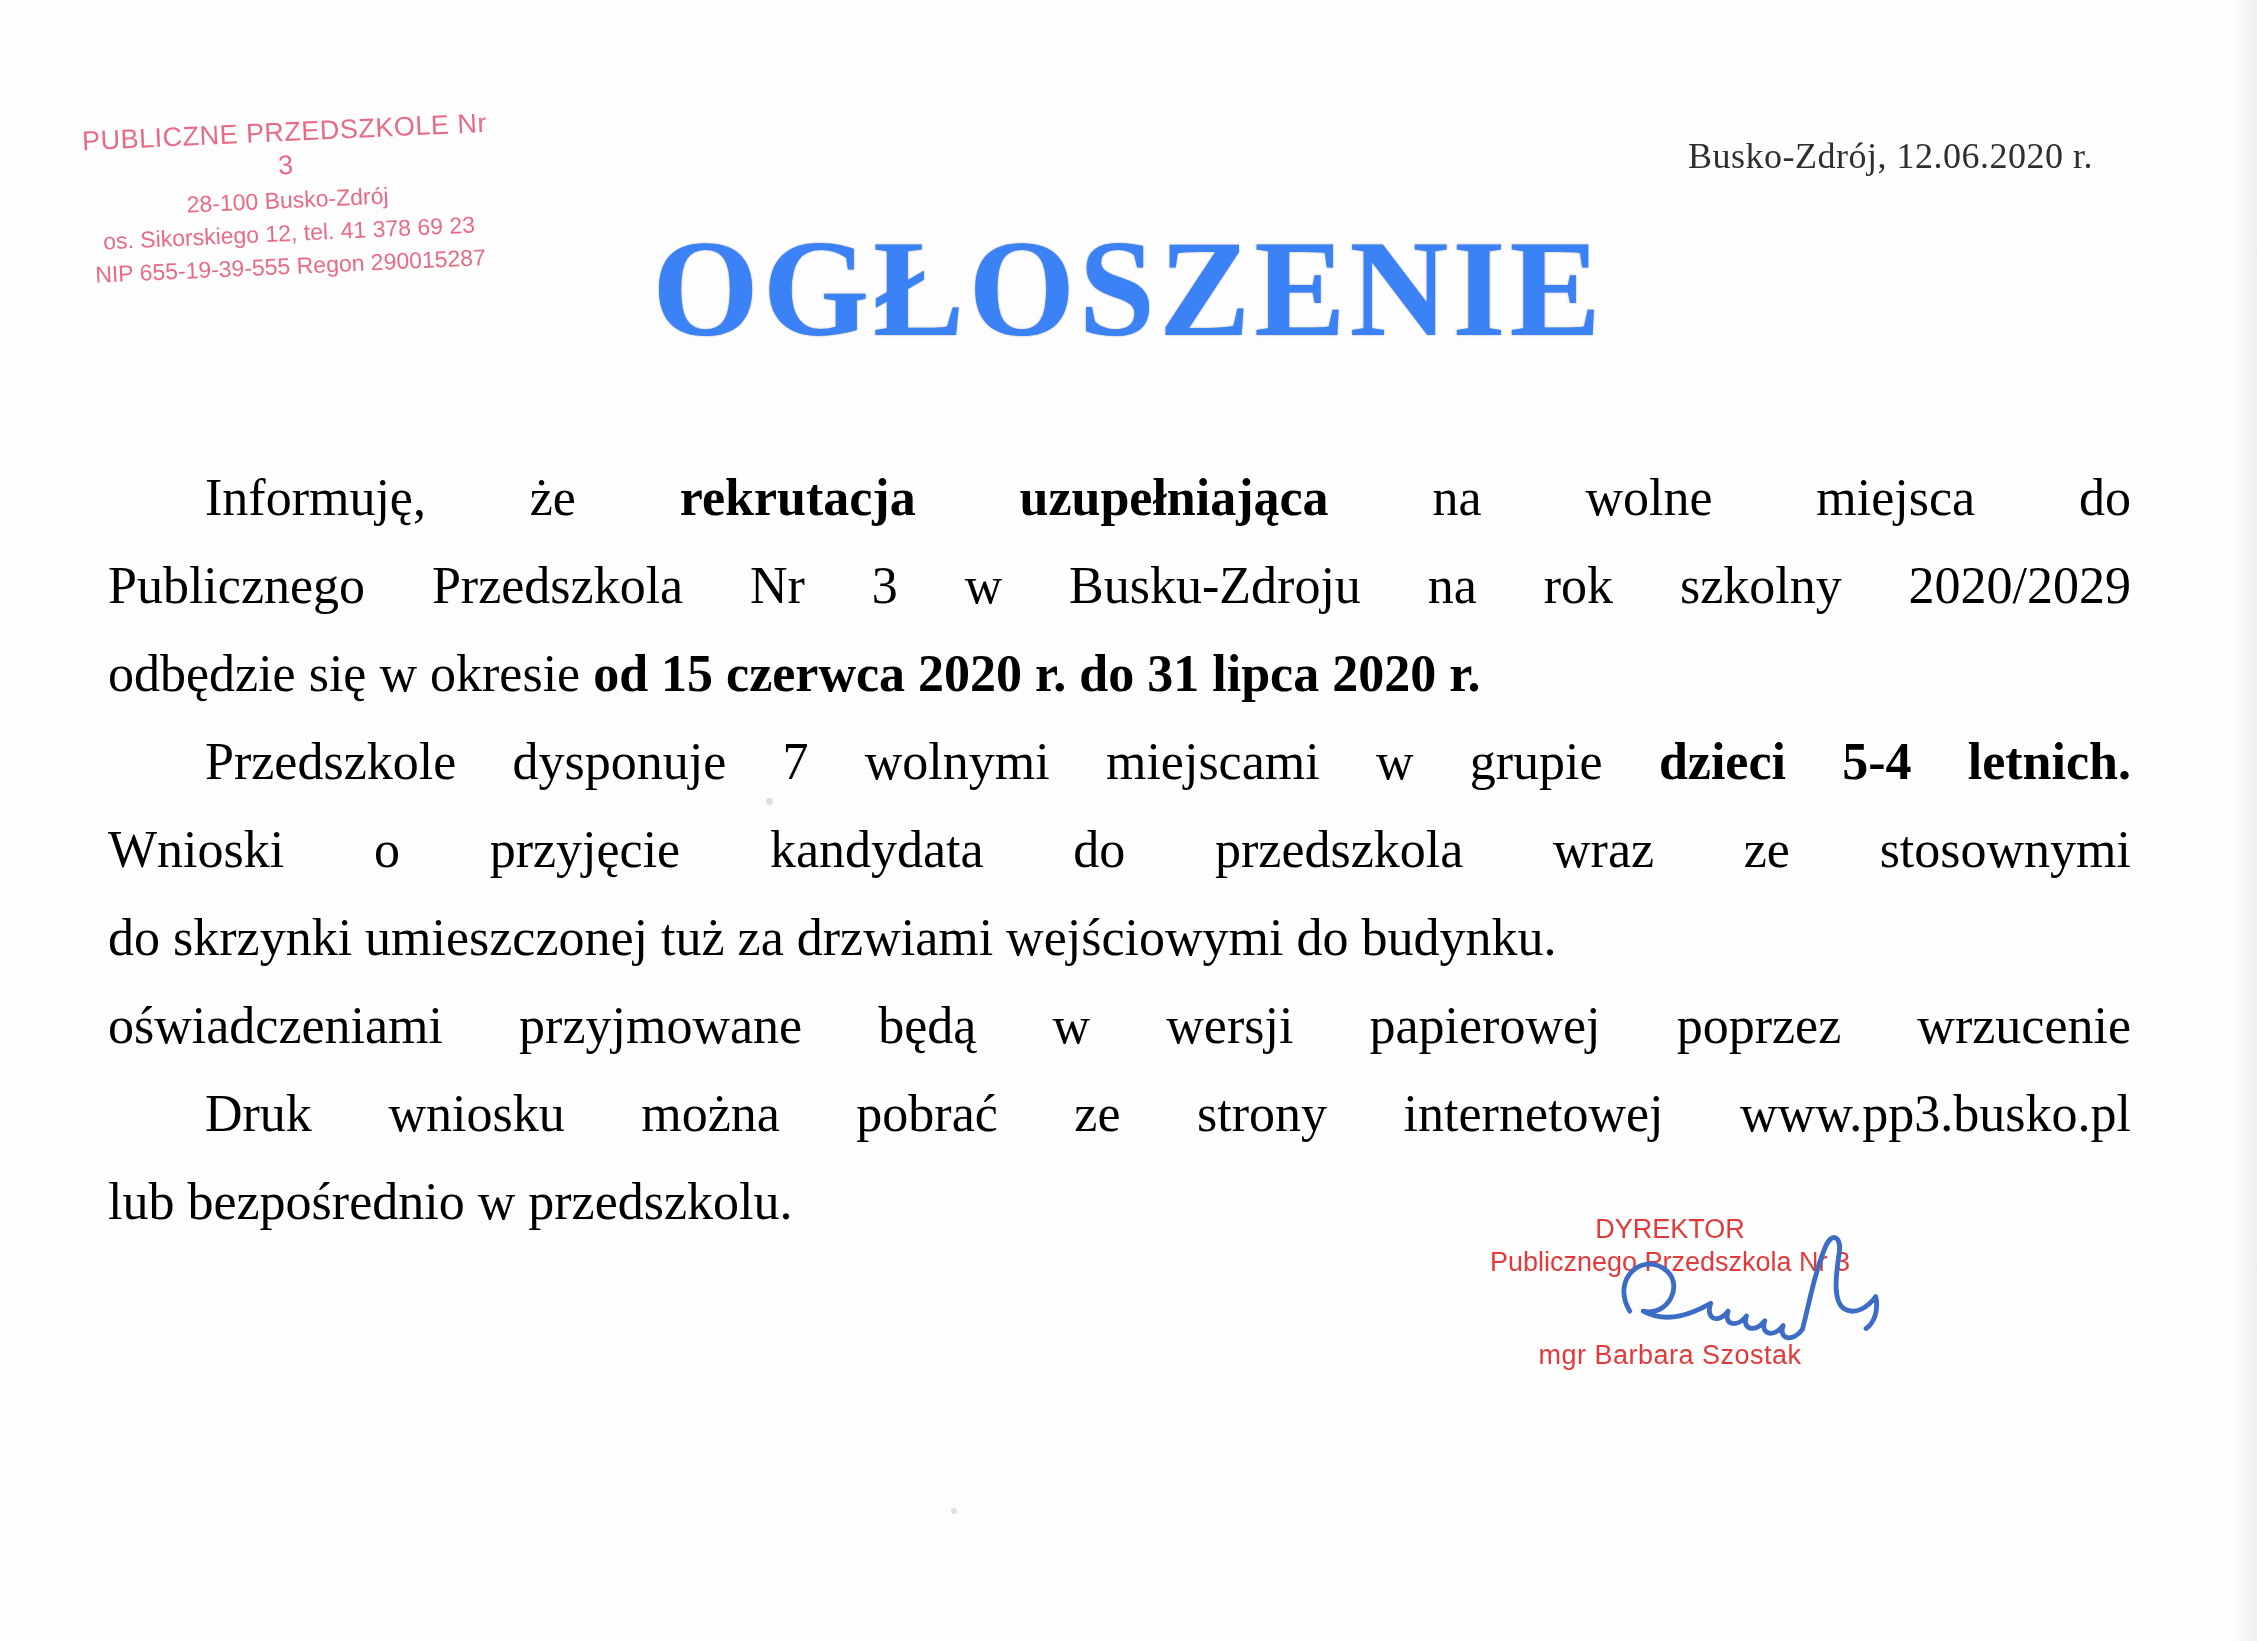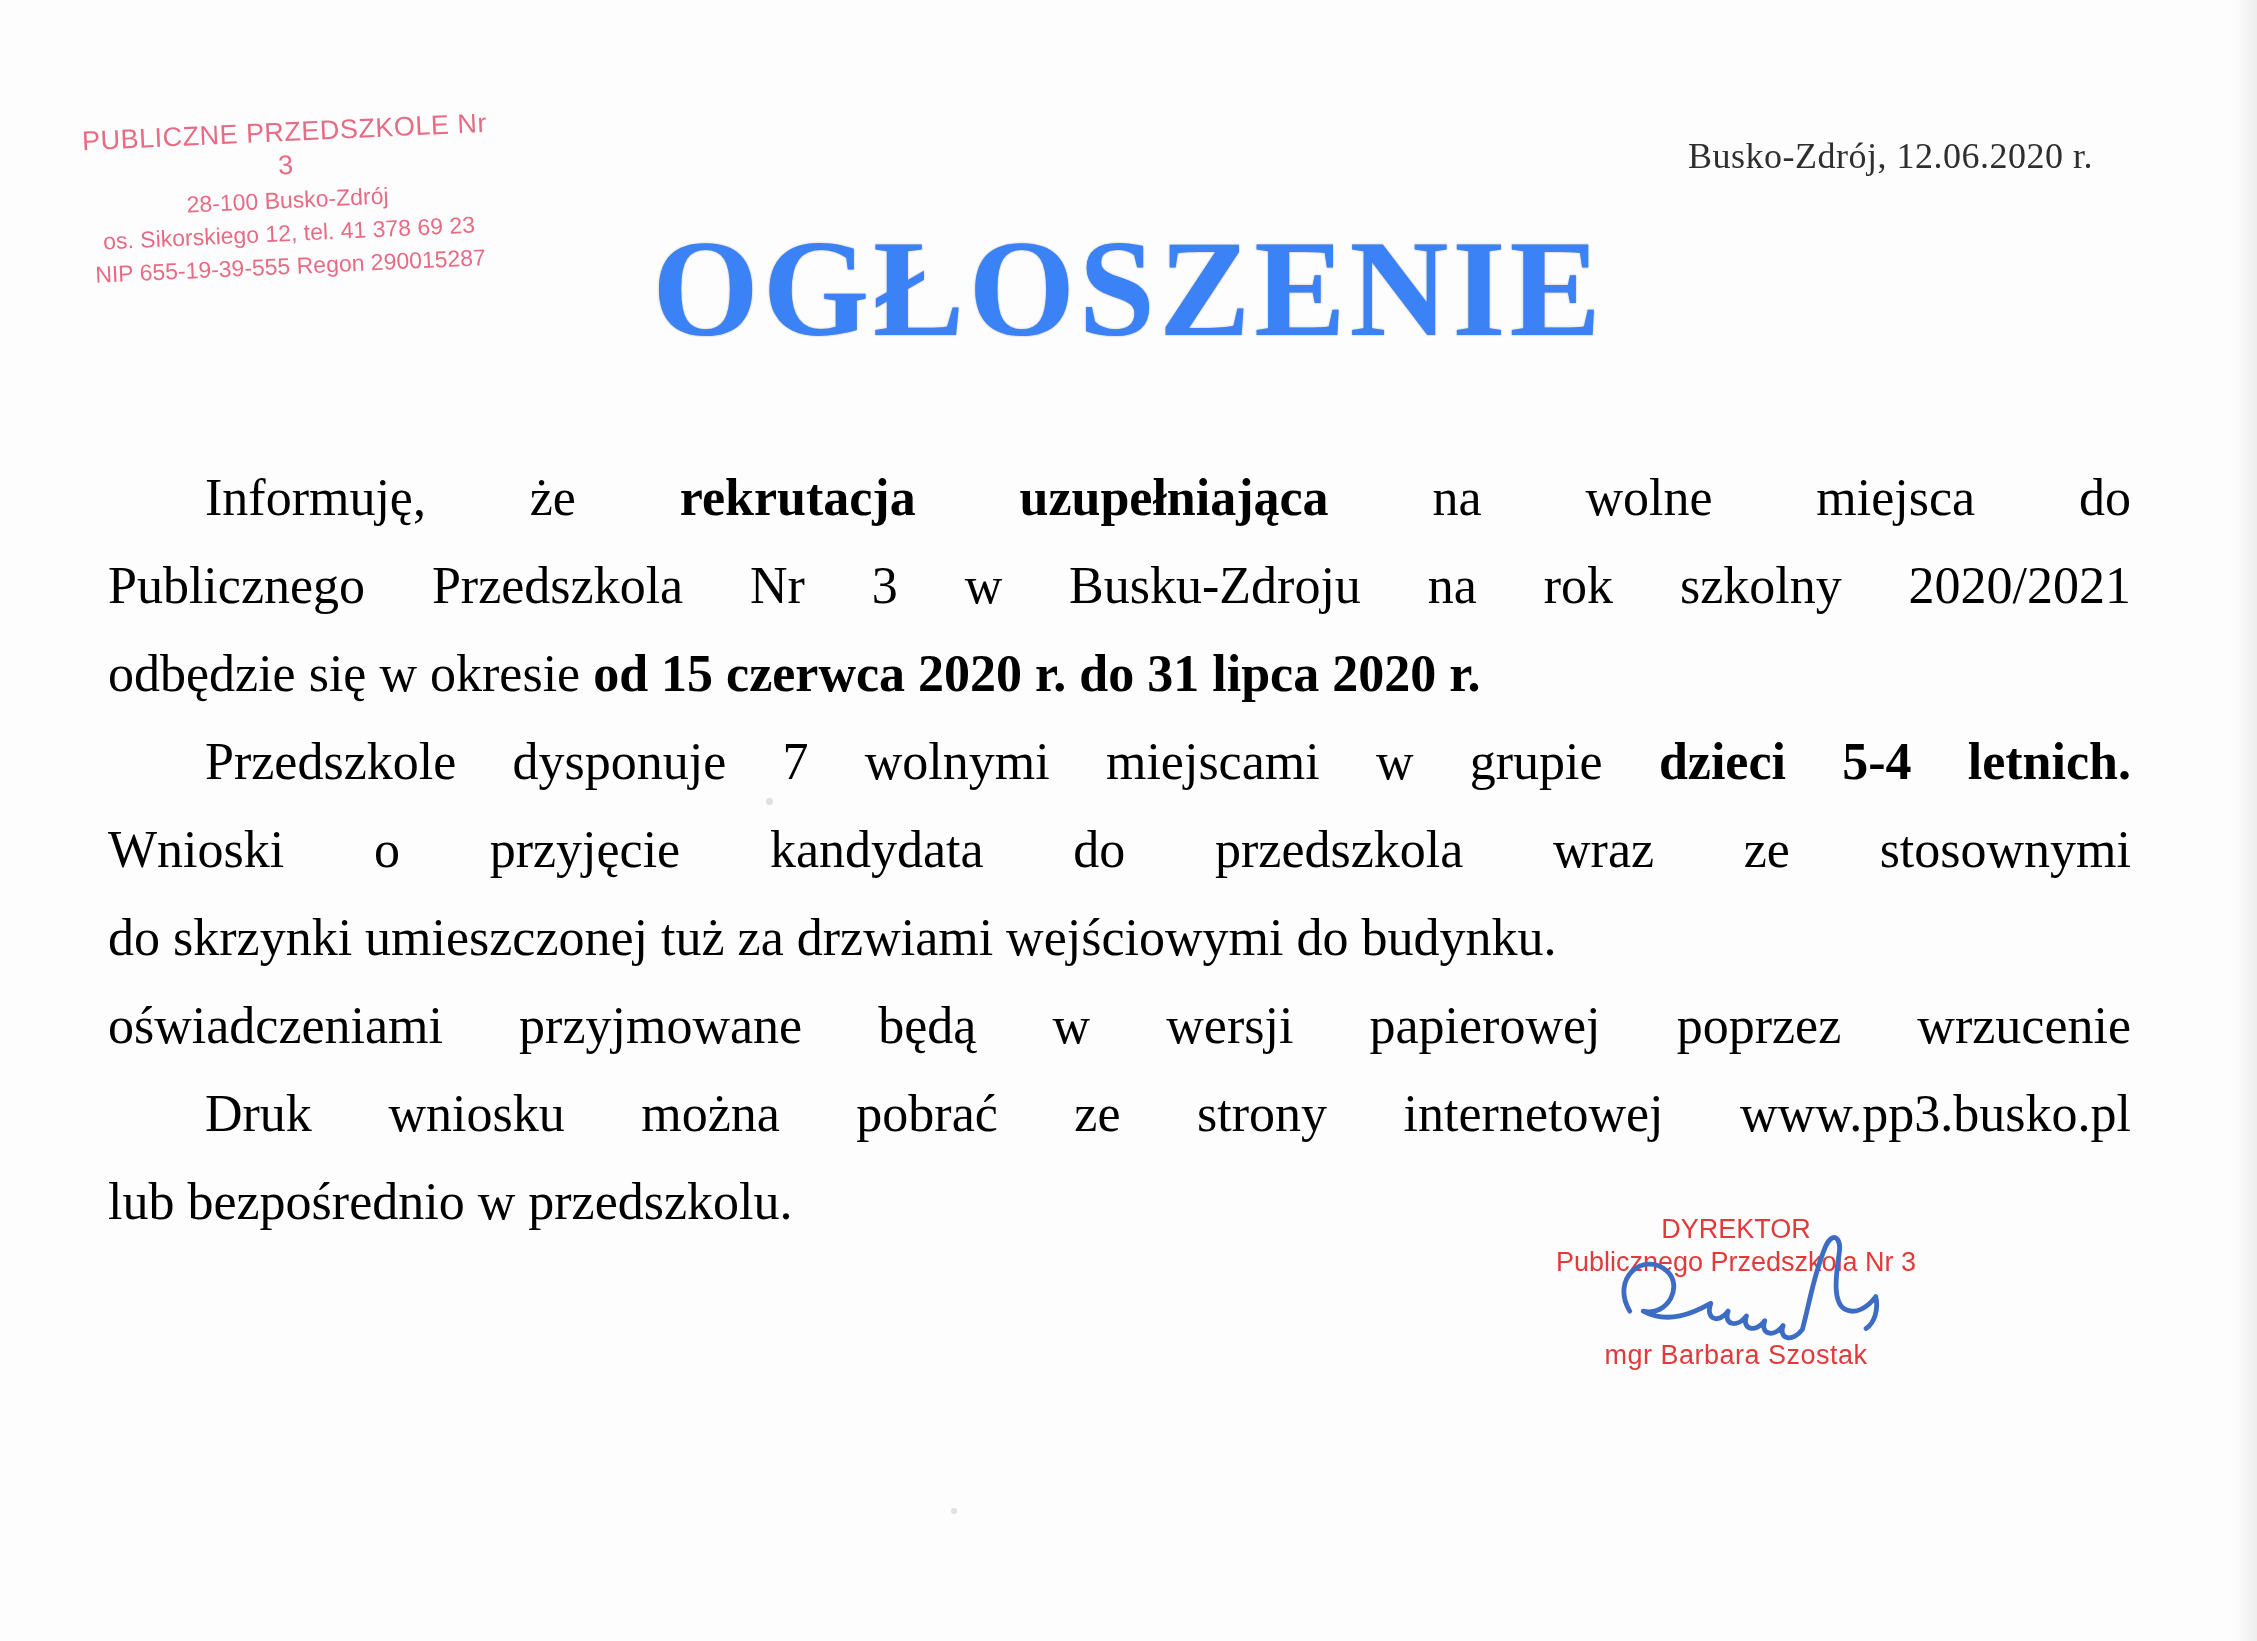--- a/index.html
+++ b/index.html
@@ -40,21 +40,21 @@
   .bodytext{
     position:absolute;left:108px;top:454px;width:2023px;
     font-size:52px;color:#000000;
   }
   .ln{line-height:88px;height:88px;text-align:left;}
   .ln.j{text-align:justify;text-align-last:justify;}
   .ln.ind{text-indent:97px;}
   .ln b{font-weight:bold;}
   
   .sig{
-    position:absolute;left:1456px;top:1213px;width:560px;
+    position:absolute;left:1390px;top:1213px;width:560px;
     text-align:center;
     font-family:"Liberation Sans", sans-serif;
     font-size:27px;line-height:33px;
     color:#e23a3a;
   }
   .sig .sig-name{margin-top:60px;letter-spacing:0.5px;}
   
   .ink{position:absolute;left:1593px;top:1205px;z-index:3;}
   
   .edge{
@@ -76,21 +76,21 @@
     <div>os. Sikorskiego 12, tel. 41 378 69 23</div>
     <div>NIP 655-19-39-555  Regon 290015287</div>
   </div>
 
   <div class="dateline">Busko-Zdrój, 12.06.2020 r.</div>
 
   <h1 class="title">OGŁOSZENIE</h1>
 
   <div class="bodytext">
     <div class="ln j ind"><span>Informuję, że </span><b>rekrutacja uzupełniająca</b><span> na wolne miejsca do</span></div>
-    <div class="ln j"><span>Publicznego Przedszkola Nr 3 w Busku-Zdroju na rok szkolny 2020/2021</span></div>
+    <div class="ln j"><span>Publicznego Przedszkola Nr 3 w Busku-Zdroju na rok szkolny 2020/2029</span></div>
     <div class="ln"><span>odbędzie się w okresie </span><b>od 15 czerwca 2020 r. do 31 lipca 2020 r.</b></div>
     <div class="ln j ind"><span>Przedszkole dysponuje 7 wolnymi miejscami w grupie </span><b>dzieci 5-4 letnich.</b></div>
     <div class="ln j"><span>Wnioski o przyjęcie kandydata do przedszkola wraz ze stosownymi</span></div>
     <div class="ln"><span>do skrzynki umieszczonej tuż za drzwiami wejściowymi do budynku.</span></div>
     <div class="ln j"><span>oświadczeniami przyjmowane będą w wersji papierowej poprzez wrzucenie</span></div>
     <div class="ln j ind"><span>Druk wniosku można pobrać ze strony internetowej www.pp3.busko.pl</span></div>
     <div class="ln"><span>lub bezpośrednio w przedszkolu.</span></div>
   </div>
 
   <div class="sig">

